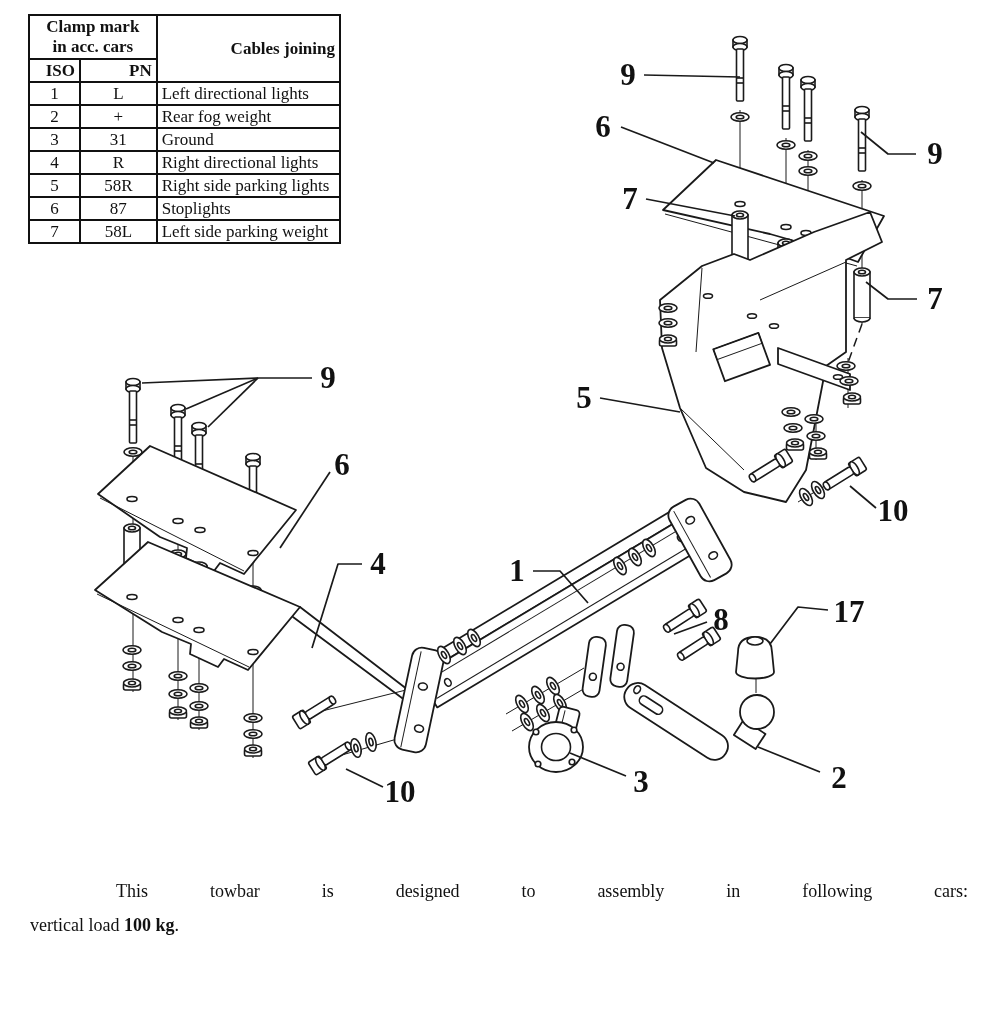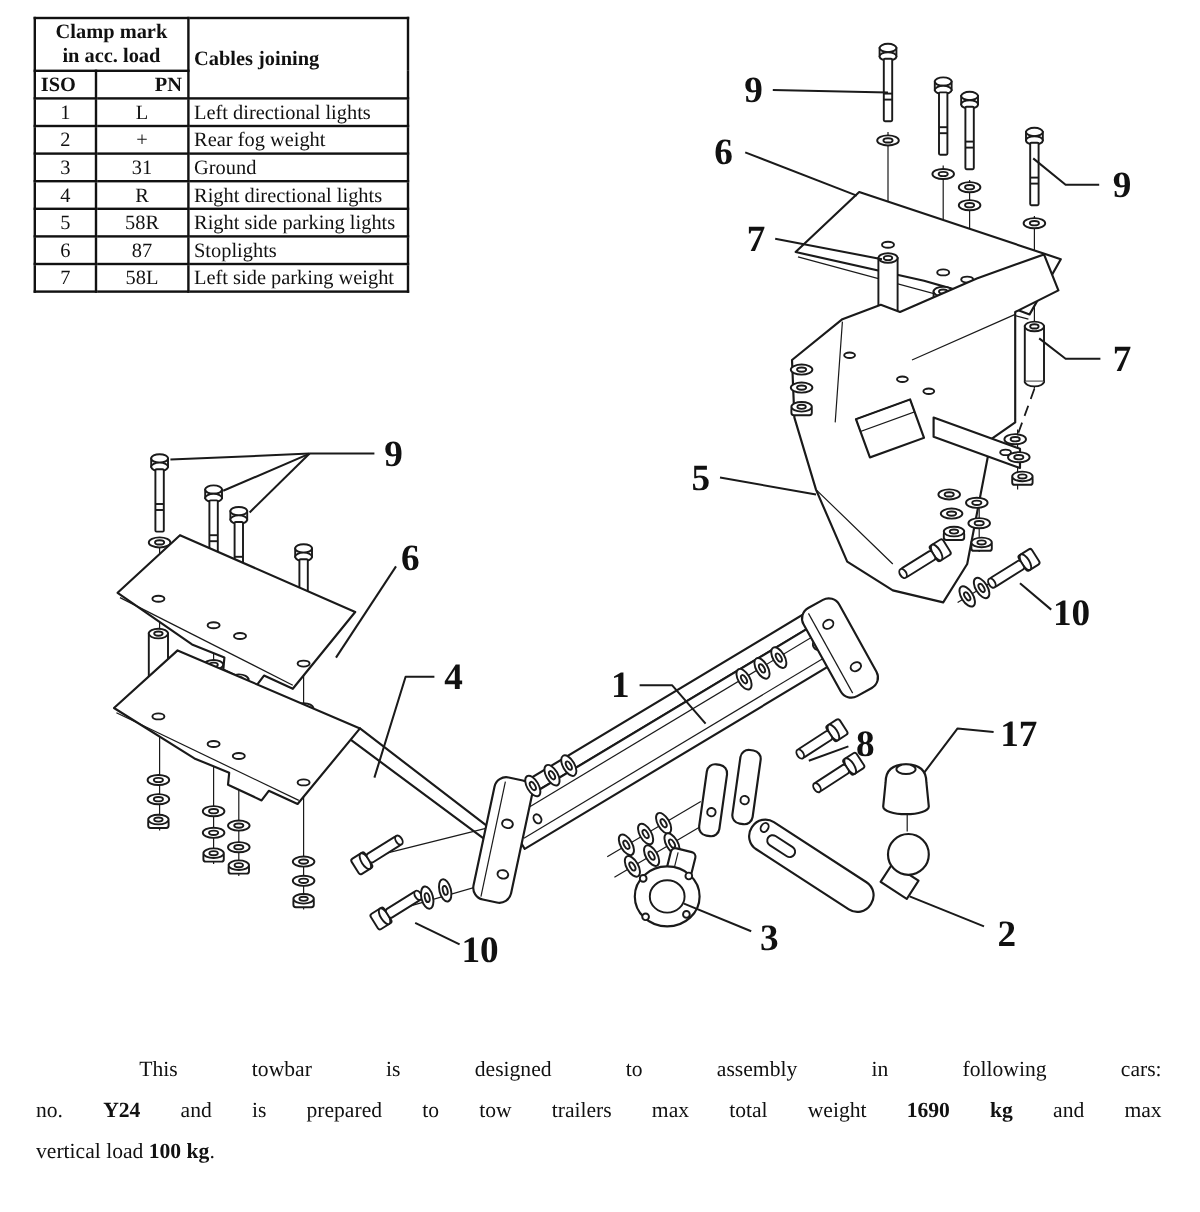--- a/index.html
+++ b/index.html
@@ -5,22 +5,22 @@
   html,body{margin:0;padding:0;background:#fff;}
   #page{position:relative;width:1000px;height:1010px;background:#fff;overflow:hidden;
         font-family:"Liberation Serif",serif;color:#111;}
   
   #clamp-table{position:absolute;left:28px;top:14px;width:313px;border-collapse:collapse;
                background:#fff;}
   #clamp-table td,#clamp-table th{border:2px solid #111;padding:0 4px;font-size:17px;
                line-height:20px;vertical-align:middle;}
   #clamp-table th{font-weight:bold;font-family:Liberation Serif, serif;}
   .th-group{width:118px;text-align:center;height:42px;}
-  .th-cables{width:190px;text-align:left;}
-  .th-iso{width:43px;text-align:left;height:21px;}
+  .th-cables{width:190px;text-align:right;}
+  .th-iso{width:43px;text-align:right;height:21px;}
   .th-pn{width:73px;text-align:right;}
   .td-iso,.td-pn{text-align:center;height:21px;}
   .td-cable{text-align:left;padding-left:7px;}
   
   #diagram{position:absolute;left:0;top:0;}
   .ln{stroke:#1a1a1a;stroke-width:1.8;fill:none;stroke-linejoin:round;stroke-linecap:round;}
   .fw{stroke:#1a1a1a;stroke-width:1.8;fill:#fff;stroke-linejoin:round;}
   .thin{stroke:#1a1a1a;stroke-width:1;fill:none;}
   .axis{stroke:#1a1a1a;stroke-width:1;fill:none;}
   .dash{stroke:#1a1a1a;stroke-width:1.5;fill:none;stroke-dasharray:9 6;}
@@ -337,21 +337,21 @@
         <text x="839" y="788" text-anchor="middle" class="callout">2</text>
         <text x="400" y="802" text-anchor="middle" class="callout">10</text>
       </g>
   </svg>
 
   <table id="clamp-table">
     <tbody id="clamp-tbody">
       <tr>
         <th class="th-group" colspan="2">
           <span>Clamp mark</span><br>
-          <span>in acc. load</span>
+          <span>in acc. cars</span>
         </th>
         <th class="th-cables" rowspan="2">Cables joining</th>
       </tr>
       <tr>
         <th class="th-iso">ISO</th>
         <th class="th-pn">PN</th>
       </tr>
     <tr>
           <td class="td-iso">1</td>
           <td class="td-pn">L</td>
@@ -385,16 +385,15 @@
         <tr>
           <td class="td-iso">7</td>
           <td class="td-pn">58L</td>
           <td class="td-cable">Left side parking weight</td>
         </tr>
       </tbody>
   </table>
 
   <div id="caption">
       <div class="cap-line indent"><span>This towbar is designed to assembly in following cars:</span></div>
-      <div class="cap-line"><span>no. </span><span class="b">Y24</span><span> and is prepared to tow trailers max total weight </span><span class="b">1690 kg</span><span> and max</span></div>
       <div class="cap-line last"><span>vertical load </span><span class="b">100 kg</span><span>.</span></div>
     </div>
 </div>
 
 </body></html>

